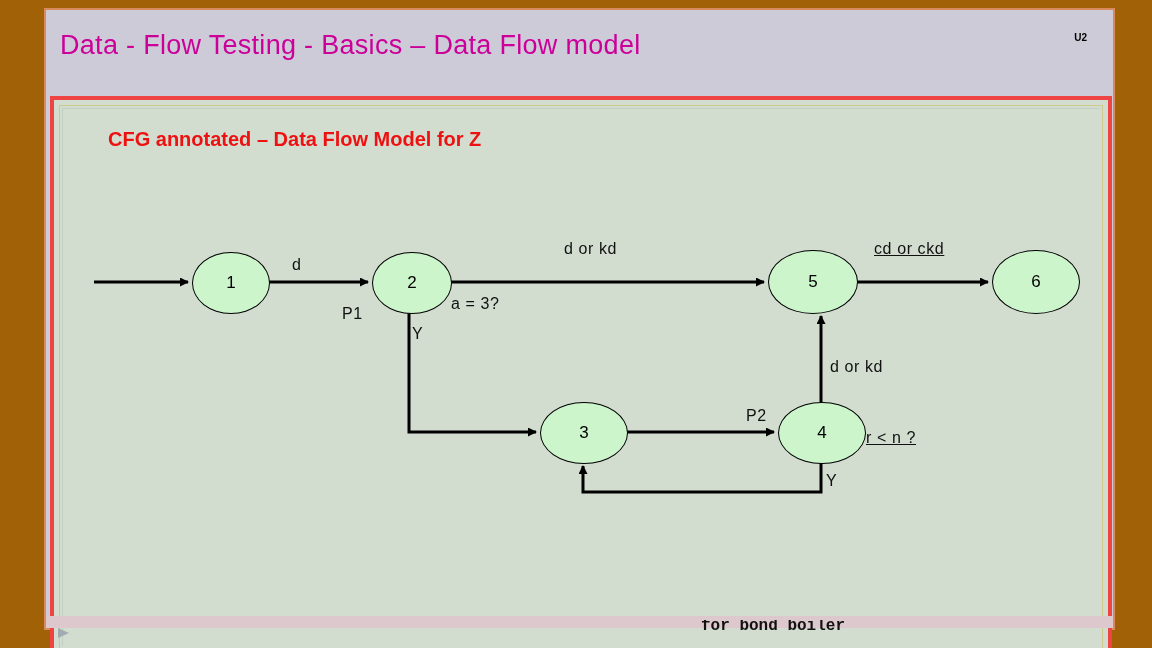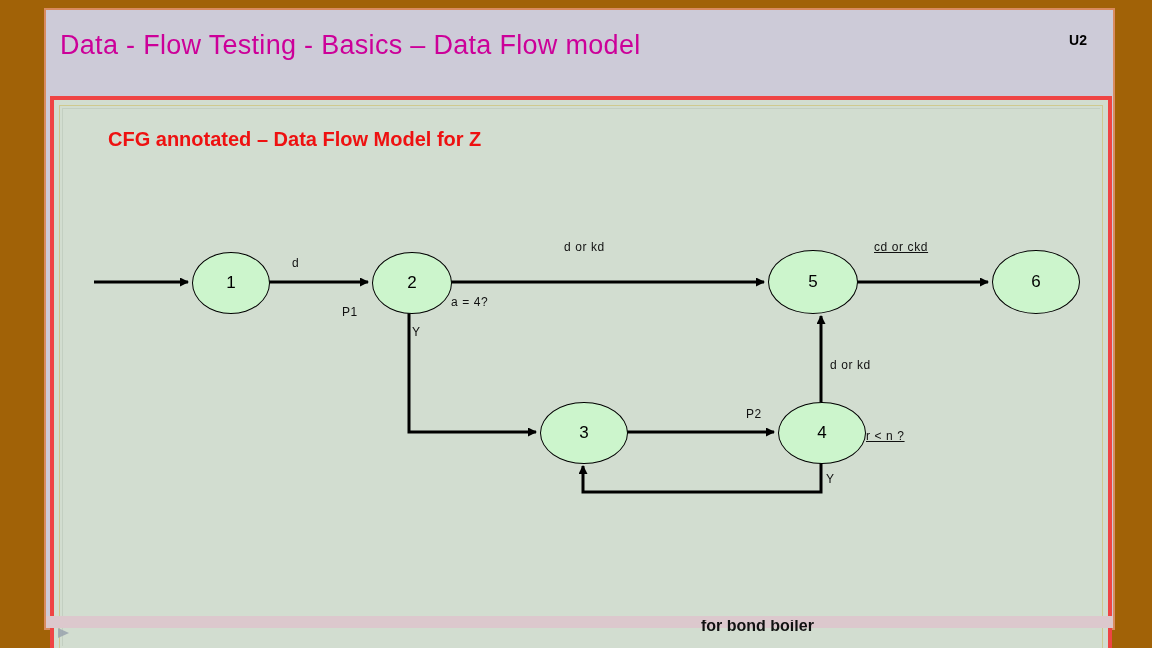--- a/index.html
+++ b/index.html
@@ -21,21 +21,21 @@
     background:#cdcbd8;
   }
   .slide-title{
     position:absolute;left:14px;top:20px;
     font-size:27px;color:#cc0099;font-weight:400;
     letter-spacing:.3px;white-space:nowrap;
     font-family:"Liberation Sans",sans-serif;
   }
   .unit-badge{
     position:absolute;right:26px;top:22px;
-    font-size:14px;color:#000000;font-weight:700;
+    font-size:10px;color:#000000;font-weight:700;
   }
 
   
   .content-panel{
     position:absolute;left:4px;top:62px;width:1062px;height:562px;
     background:#d2ddd0;
     border:4px solid #ef4444;
     box-sizing:border-box;
     margin-top:24px;
   }
@@ -59,39 +59,39 @@
   }
 
   
   .footer-band{
     position:absolute;left:0;bottom:0;width:100%;height:12px;
     background:#dcc8cd;
   }
   .footer-text{
     position:absolute;left:655px;bottom:-4px;
     font-size:16px;font-weight:700;color:#111;
-    white-space:nowrap;overflow:hidden;height:12px;line-height:12px;
+    white-space:nowrap;overflow:hidden;height:12px;line-height:12px;font-family:Liberation Mono, monospace;
   }
   .footer-marker{
     position:absolute;left:12px;bottom:-10px;
     width:0;height:0;border-left:11px solid #9aa3ae;
     border-top:5px solid transparent;border-bottom:5px solid transparent;
     opacity:.85;
   }
 
   
   .diagram{position:absolute;left:0;top:0;width:1062px;height:562px;}
   .node{
     position:absolute;border:1px solid #000;background:#ccf5cc;
     border-radius:50%;
     display:flex;align-items:center;justify-content:center;
     font-size:17px;color:#000;font-family:"Liberation Sans",sans-serif;
   }
   .edge-label{
-    position:absolute;font-size:12px;color:#111;white-space:nowrap;
+    position:absolute;font-size:16px;color:#111;white-space:nowrap;
     font-family:"Liberation Sans",sans-serif;letter-spacing:.6px;
   }
   svg.wires{position:absolute;left:0;top:0;width:1062px;height:562px;overflow:visible;}
 </style>
 </head>
 <body>
 
 <div id="slide">
 
   <div class="frame">
@@ -149,21 +149,21 @@
         </div>
         <div class="node" style="left:714px;top:150px;width:88px;height:62px;">
           <span>5</span>
         </div>
         <div class="node" style="left:938px;top:150px;width:86px;height:62px;">
           <span>6</span>
         </div>
 
         <div class="edge-label" style="left:238px;top:156px;">d</div>
         <div class="edge-label" style="left:288px;top:205px;">P1</div>
-        <div class="edge-label" style="left:397px;top:195px;">a = 4?</div>
+        <div class="edge-label" style="left:397px;top:195px;">a = 3?</div>
         <div class="edge-label" style="left:358px;top:225px;">Y</div>
         <div class="edge-label" style="left:510px;top:140px;">d  or  kd</div>
         <div class="edge-label" style="left:820px;top:140px;text-decoration:underline;">cd  or  ckd</div>
         <div class="edge-label" style="left:776px;top:258px;">d  or  kd</div>
         <div class="edge-label" style="left:692px;top:307px;">P2</div>
         <div class="edge-label" style="left:812px;top:329px;text-decoration:underline;">r &lt; n ?</div>
         <div class="edge-label" style="left:772px;top:372px;">Y</div>
 
       </div>
     </div>

